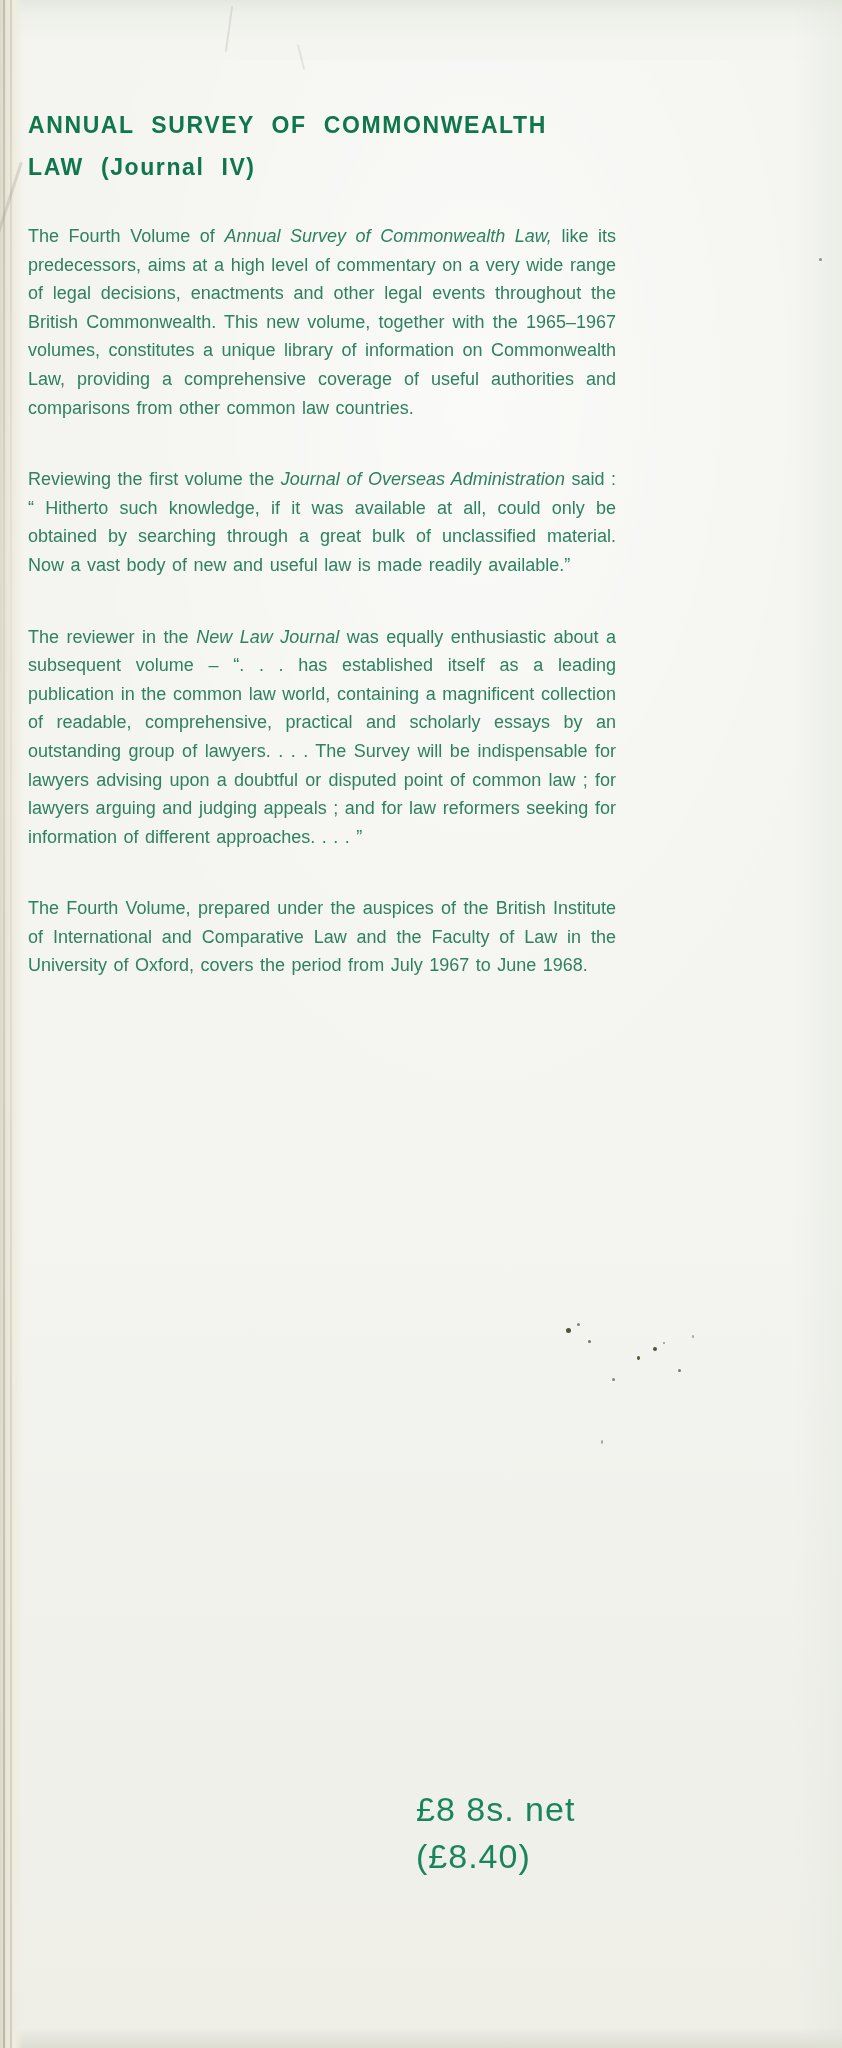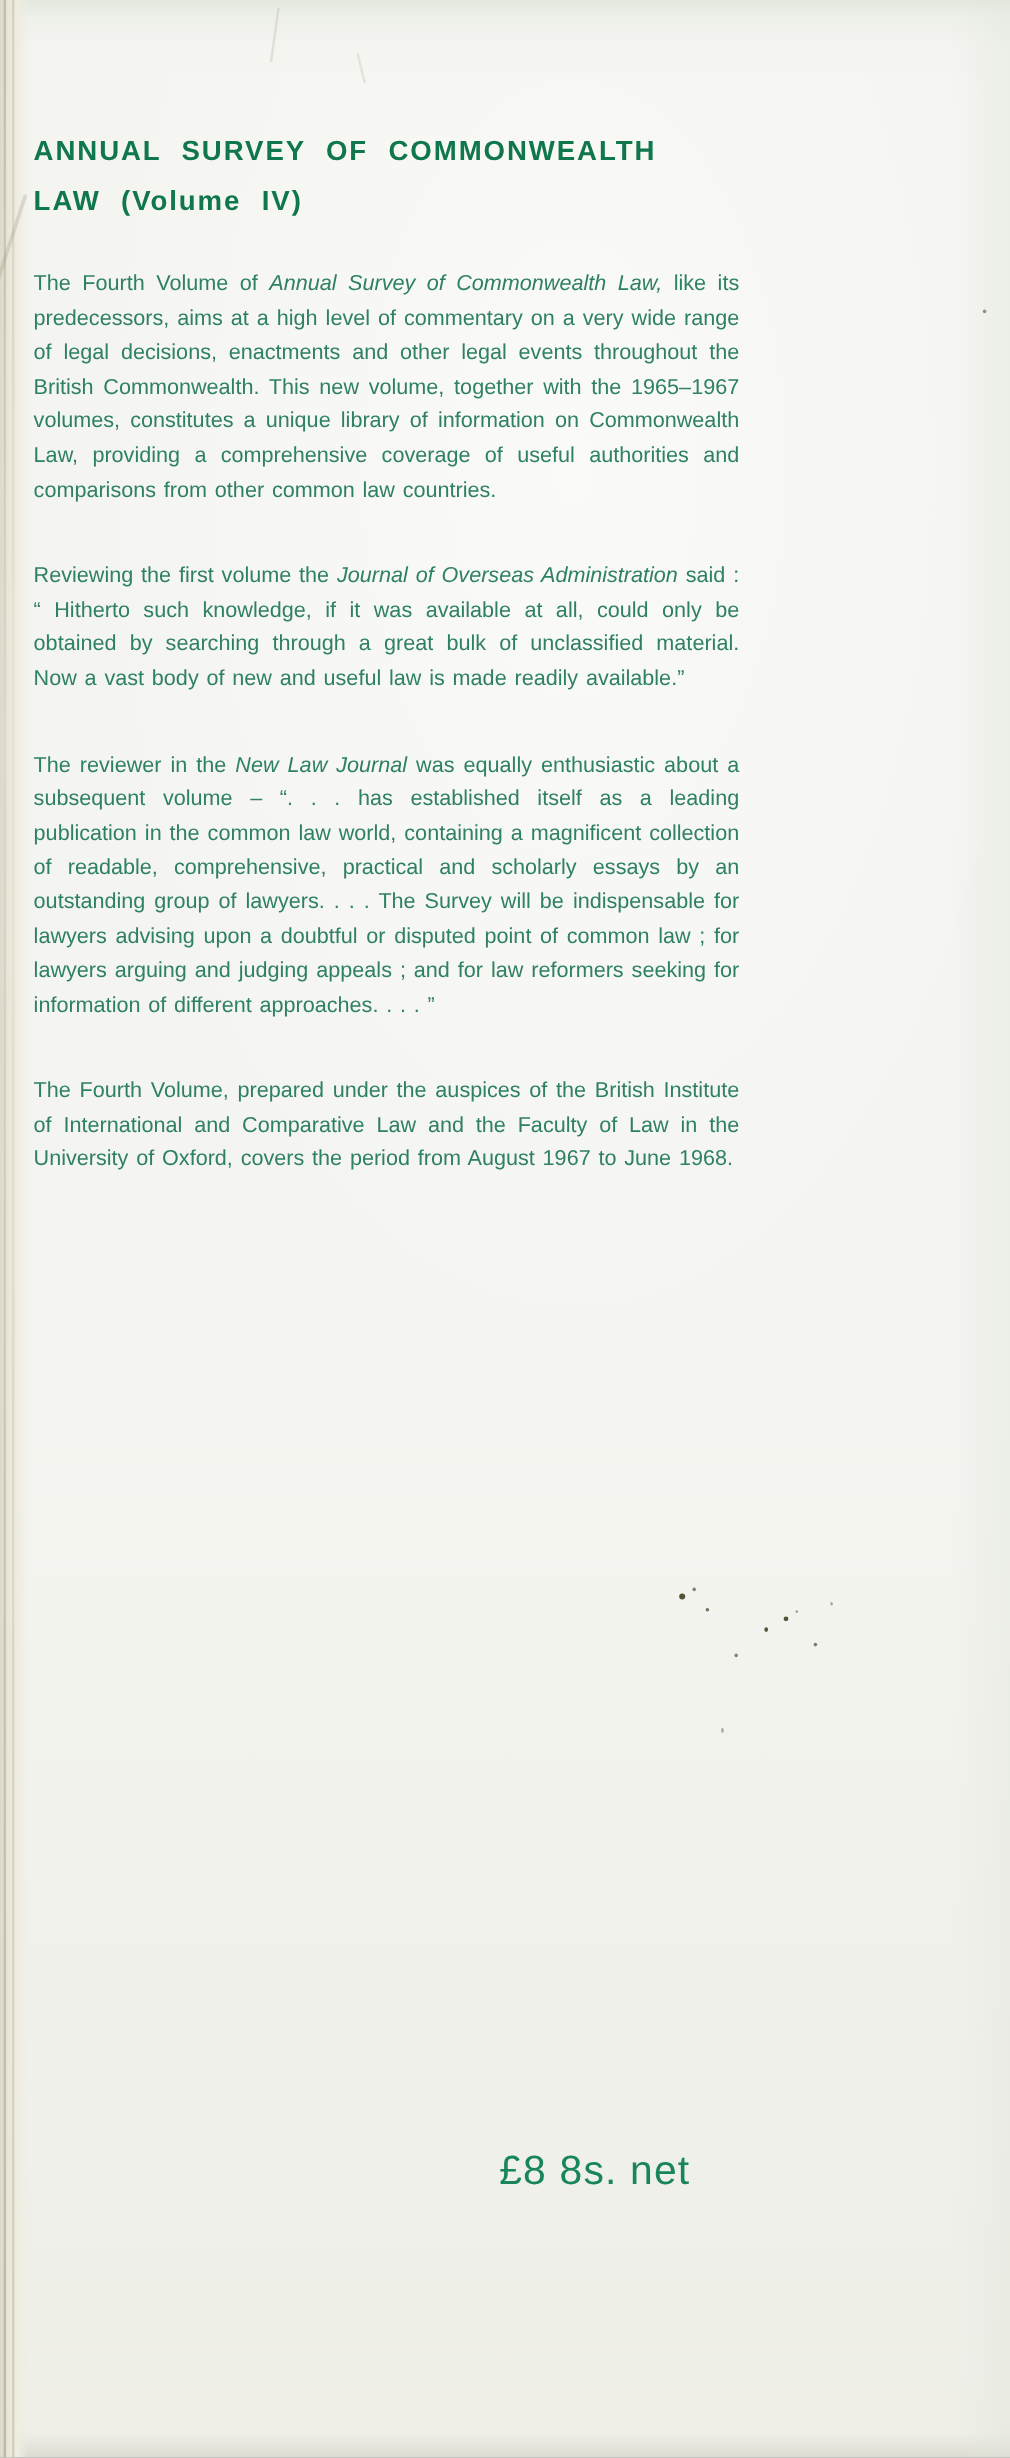--- a/index.html
+++ b/index.html
@@ -125,26 +125,27 @@
   <div class="speck" style="left:663px; top:1342px; width:2px; height:2px; opacity:.6;"></div>
   <div class="speck" style="left:678px; top:1369px; width:3px; height:3px; opacity:.75;"></div>
   <div class="speck" style="left:612px; top:1378px; width:3px; height:3px; opacity:.7;"></div>
   <div class="speck" style="left:692px; top:1335px; width:2px; height:3px; opacity:.5;"></div>
   <div class="speck" style="left:819px; top:258px; width:3px; height:3px; opacity:.6;"></div>
   <div class="speck" style="left:601px; top:1440px; width:2px; height:4px; opacity:.5;"></div>
 
   <div id="content">
     <h1 class="book-title">
       <span>ANNUAL SURVEY OF COMMONWEALTH</span><br>
-      <span>LAW (Volume IV)</span>
+      <span>LAW (Journal IV)</span>
     </h1>
 
     <p class="jacket-par">The Fourth Volume of <em>Annual Survey of Commonwealth Law,</em> like its predecessors, aims at a high level of commentary on a very wide range of legal decisions, enactments and other legal events throughout the British Commonwealth.  This new volume, together with the 1965–1967 volumes, constitutes a unique library of information on Commonwealth Law, providing a comprehensive coverage of useful authorities and comparisons from other common law countries.</p>
     <p class="jacket-par">Reviewing the first volume the <em>Journal of Overseas Administration</em> said : “ Hitherto such knowledge, if it was available at all, could only be obtained by searching through a great bulk of unclassified material. Now a vast body of new and useful law is made readily available.”</p>
     <p class="jacket-par">The reviewer in the <em>New Law Journal</em> was equally enthusiastic about a subsequent volume – “. . . has established itself as a leading publication in the common law world, containing a magnificent collection of readable, comprehensive, practical and scholarly essays by an outstanding group of lawyers. . . . The Survey will be indispensable for lawyers advising upon a doubtful or disputed point of common law ;  for lawyers arguing and judging appeals ; and for law reformers seeking for information of different approaches. . . . ”</p>
-    <p class="jacket-par">The Fourth Volume, prepared under the auspices of the British Institute of International and Comparative Law and the Faculty of Law in the University of Oxford, covers the period from August 1967 to June 1968.</p>
+    <p class="jacket-par">The Fourth Volume, prepared under the auspices of the British Institute of International and Comparative Law and the Faculty of Law in the University of Oxford, covers the period from July 1967 to June 1968.</p>
   </div>
 
   <div id="price">
     <div>£8 8s. net</div>
+    <div>(£8.40)</div>
   </div>
 
 </div>
 
 </body></html>

